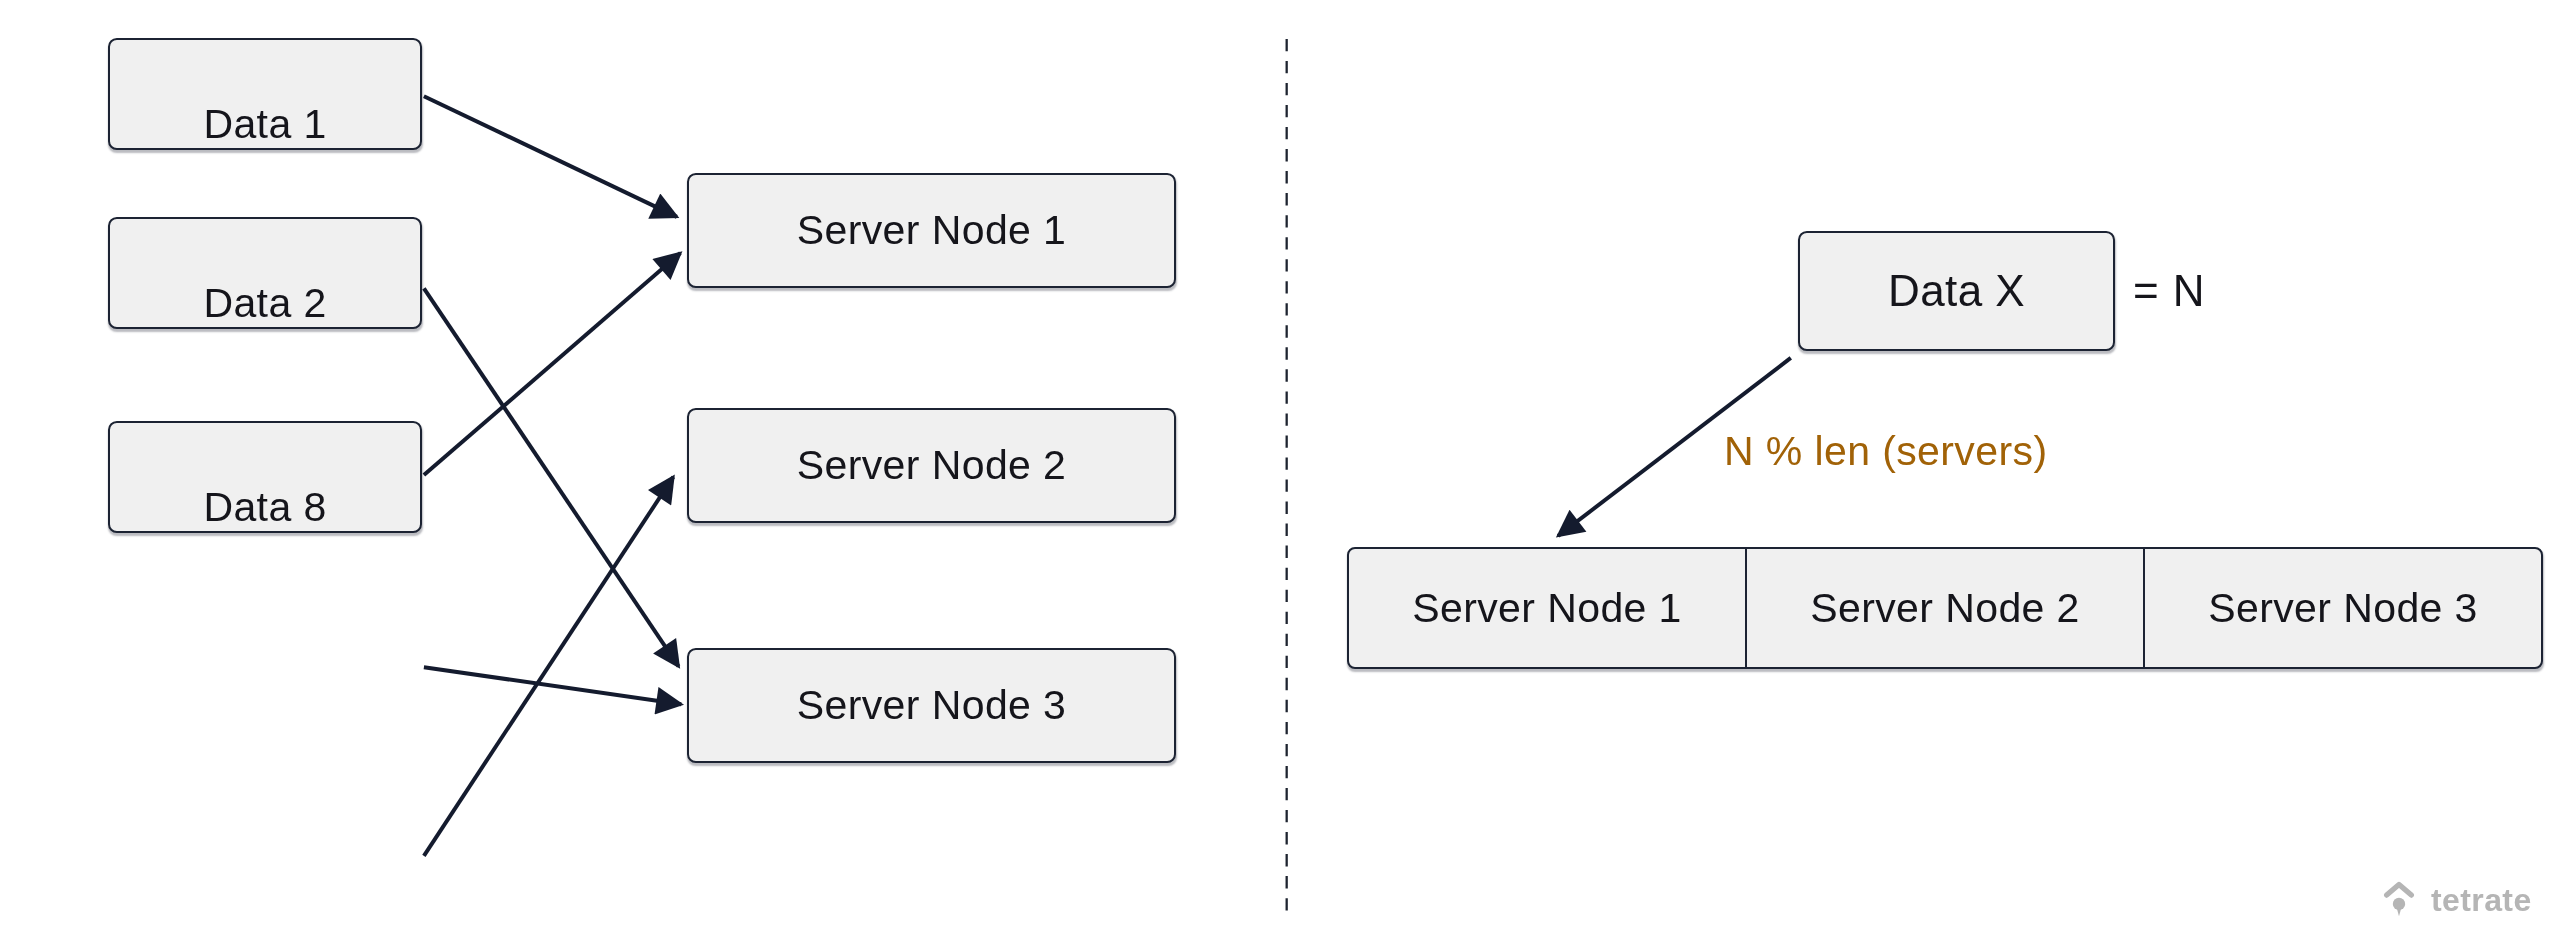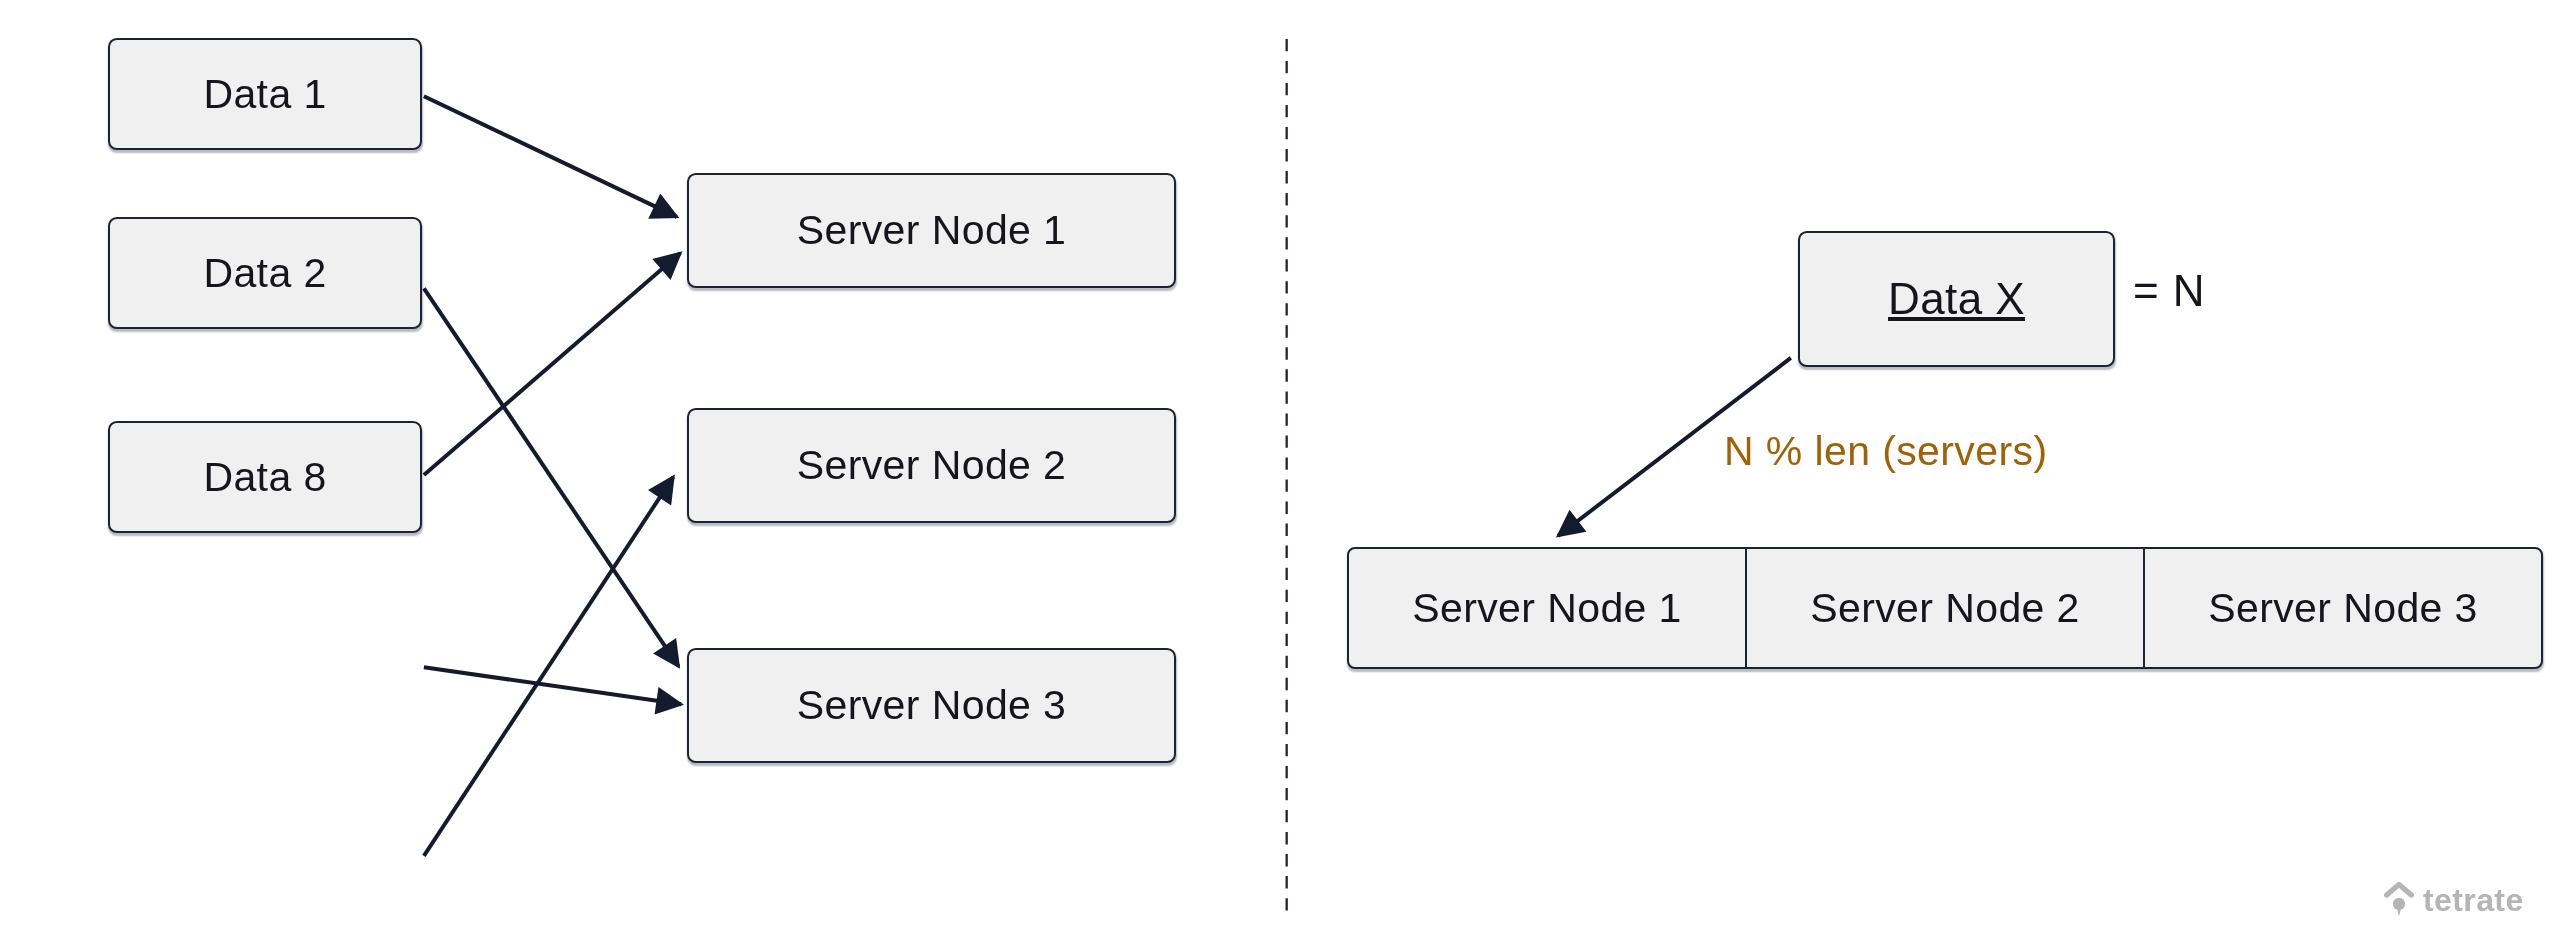--- a/index.html
+++ b/index.html
@@ -18,25 +18,25 @@
     background:#f0f0f0;
     border:2.2px solid #1c2333;
     border-radius:8.8px;
     display:flex;align-items:center;justify-content:center;
     font-size:41px;
     letter-spacing:0.4px;
     color:#15151b;
     box-shadow:0.9px 2.6px 1.8px rgba(25,30,45,0.30);
   }
   
-  .data-node{left:108px;width:314px;height:112px;}
+  .data-node{left:108px;width:314px;height:112px;align-items:flex-end;}
   
   .server-node{left:687px;width:489px;height:115px;}
   
-  #data-x{left:1798px;top:231px;width:317px;height:136px;font-size:44px;text-decoration:underline;}
+  #data-x{left:1798px;top:231px;width:317px;height:120px;font-size:44px;}
   
   #hash-value{
     position:absolute;left:2133px;top:231px;height:120px;
     display:flex;align-items:center;
     font-size:44px;letter-spacing:0.9px;color:#15151b;
   }
   
   #arrow-label{
     position:absolute;left:1724px;top:428px;
     font-size:41px;letter-spacing:0.4px;color:#a16207;
@@ -53,21 +53,21 @@
   }
   .server-cell{
     flex:1;
     display:flex;align-items:center;justify-content:center;
     font-size:41px;letter-spacing:0.4px;
   }
   .server-cell + .server-cell{border-left:2.2px solid #1c2333;}
   
   #watermark{
     position:absolute;left:2383px;top:881px;
-    display:flex;align-items:center;gap:8px;
+    display:flex;align-items:center;gap:16px;
     color:#b5b5b5;
   }
   #watermark .brand-text{
     font-size:32px;font-weight:700;letter-spacing:0.4px;
     line-height:1;
   }
 </style>
 </head>
 <body>
 

